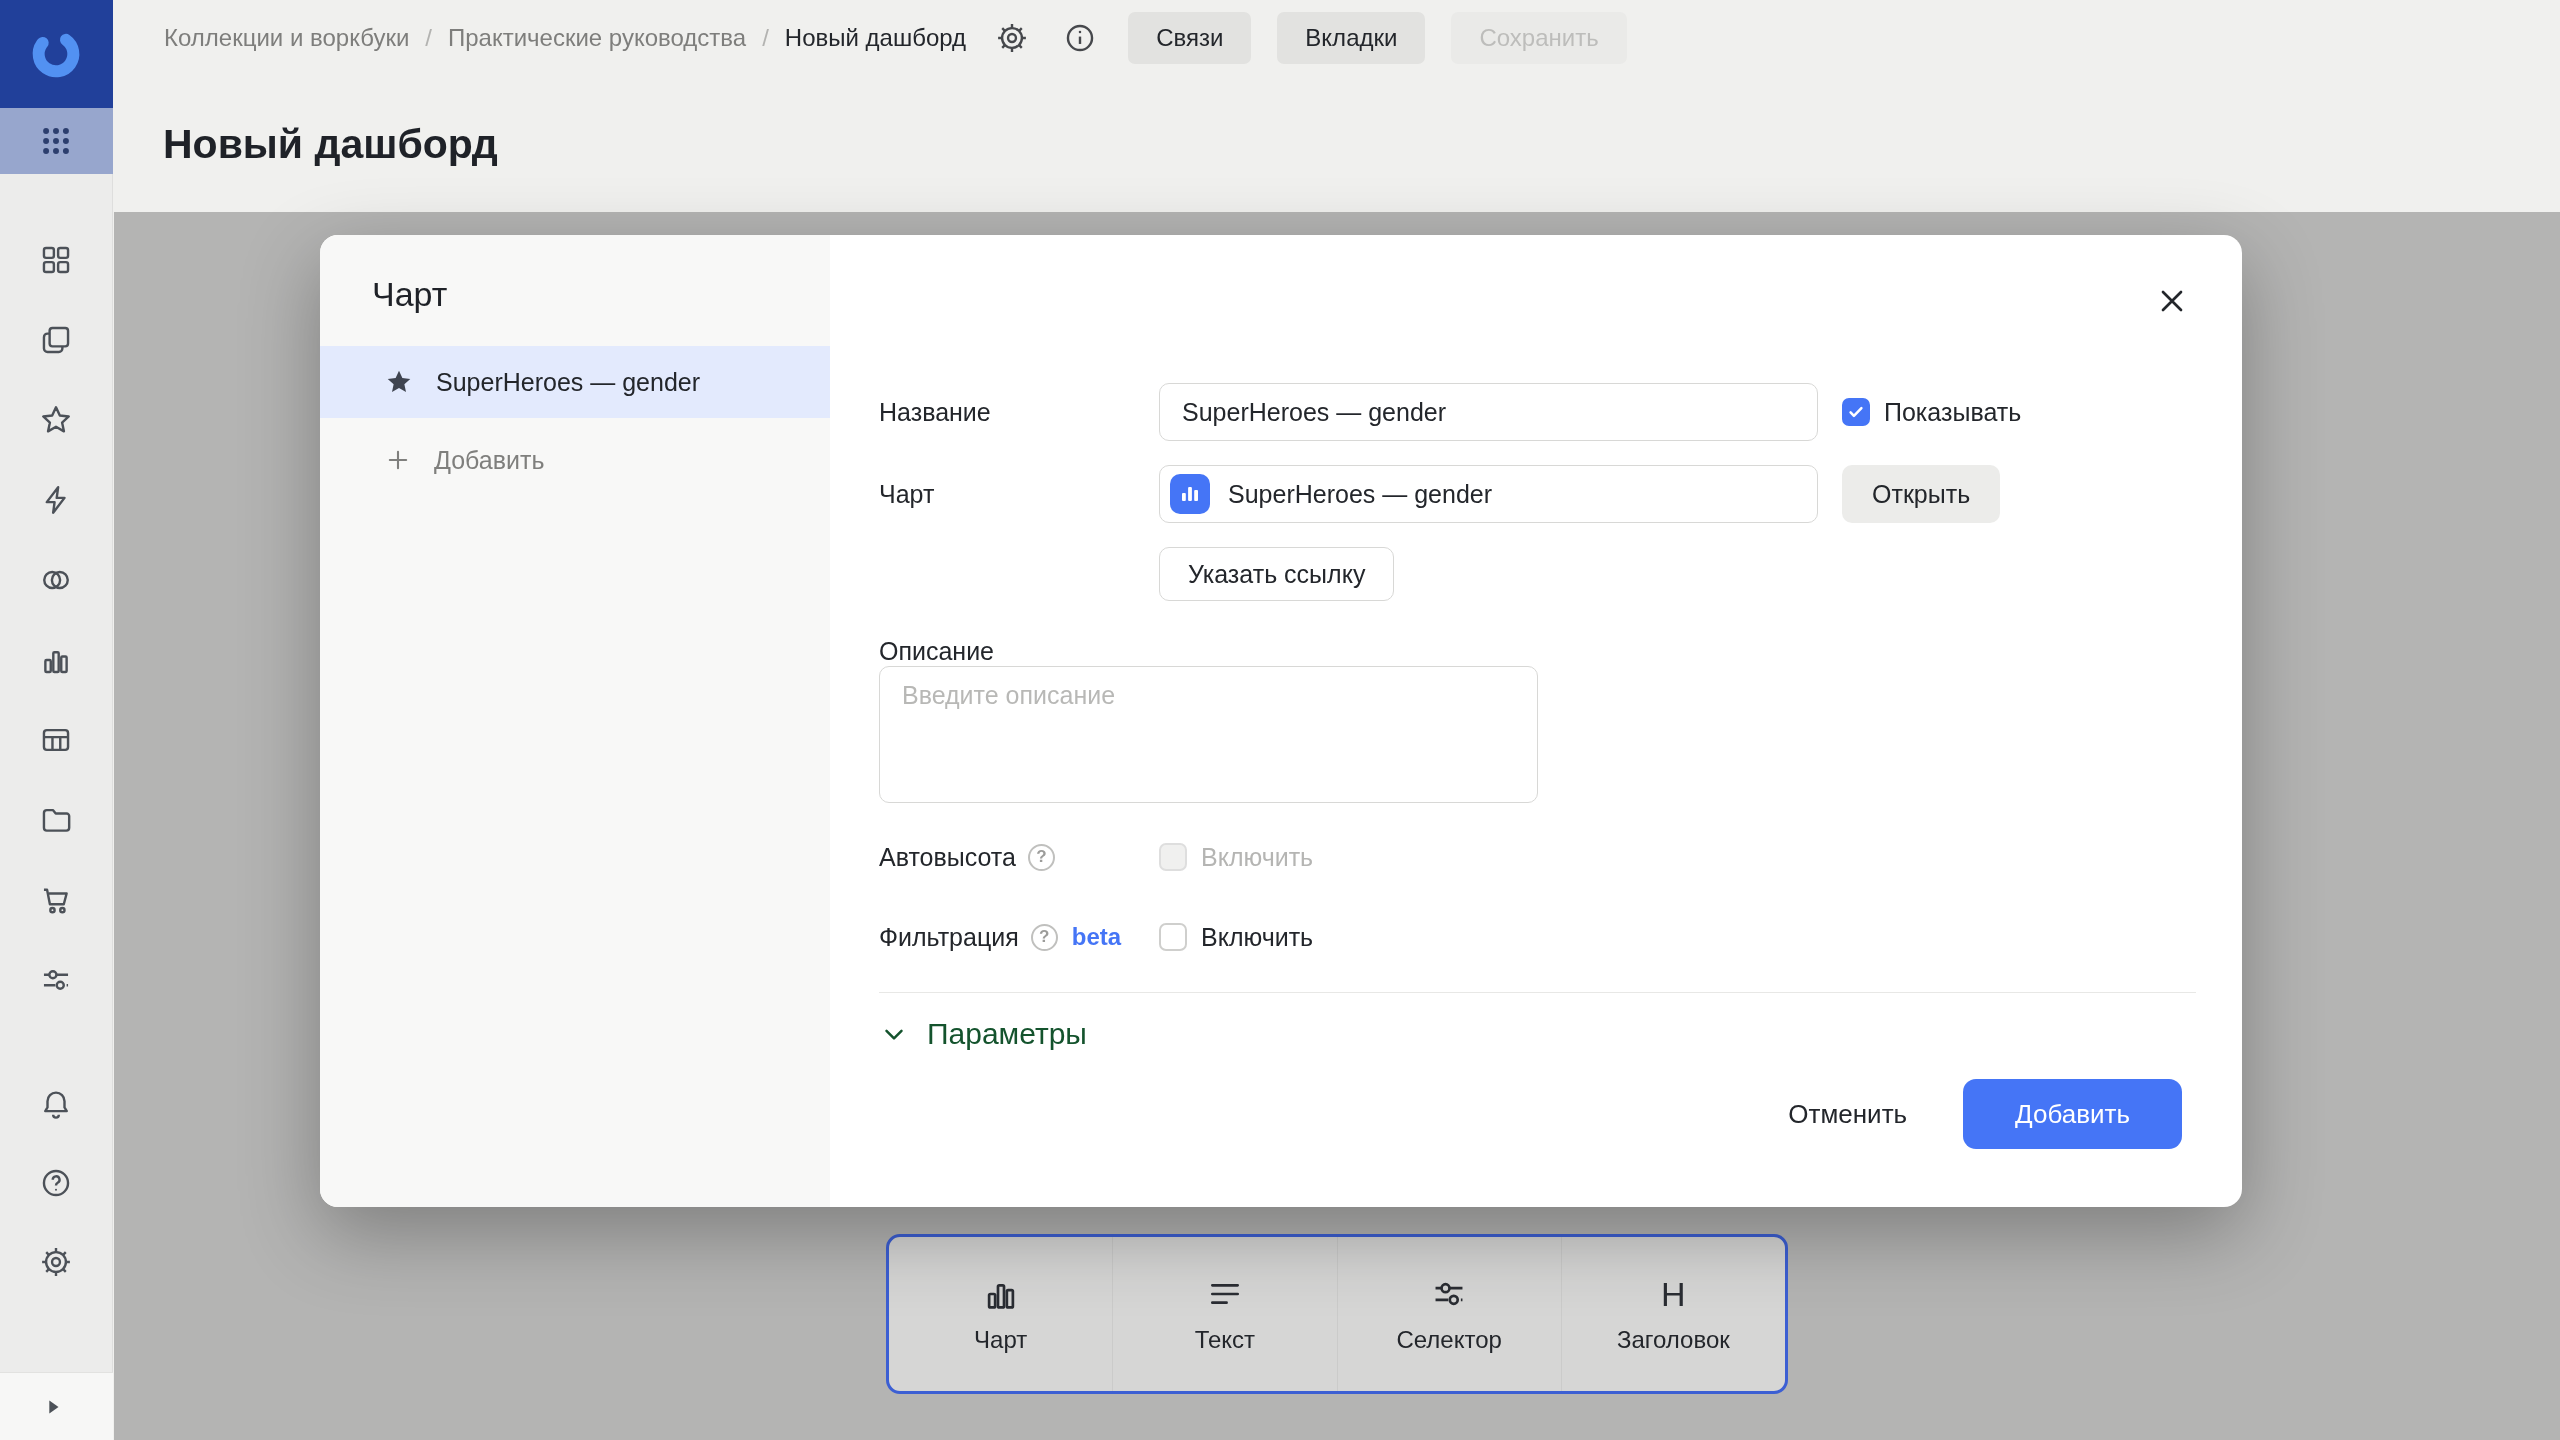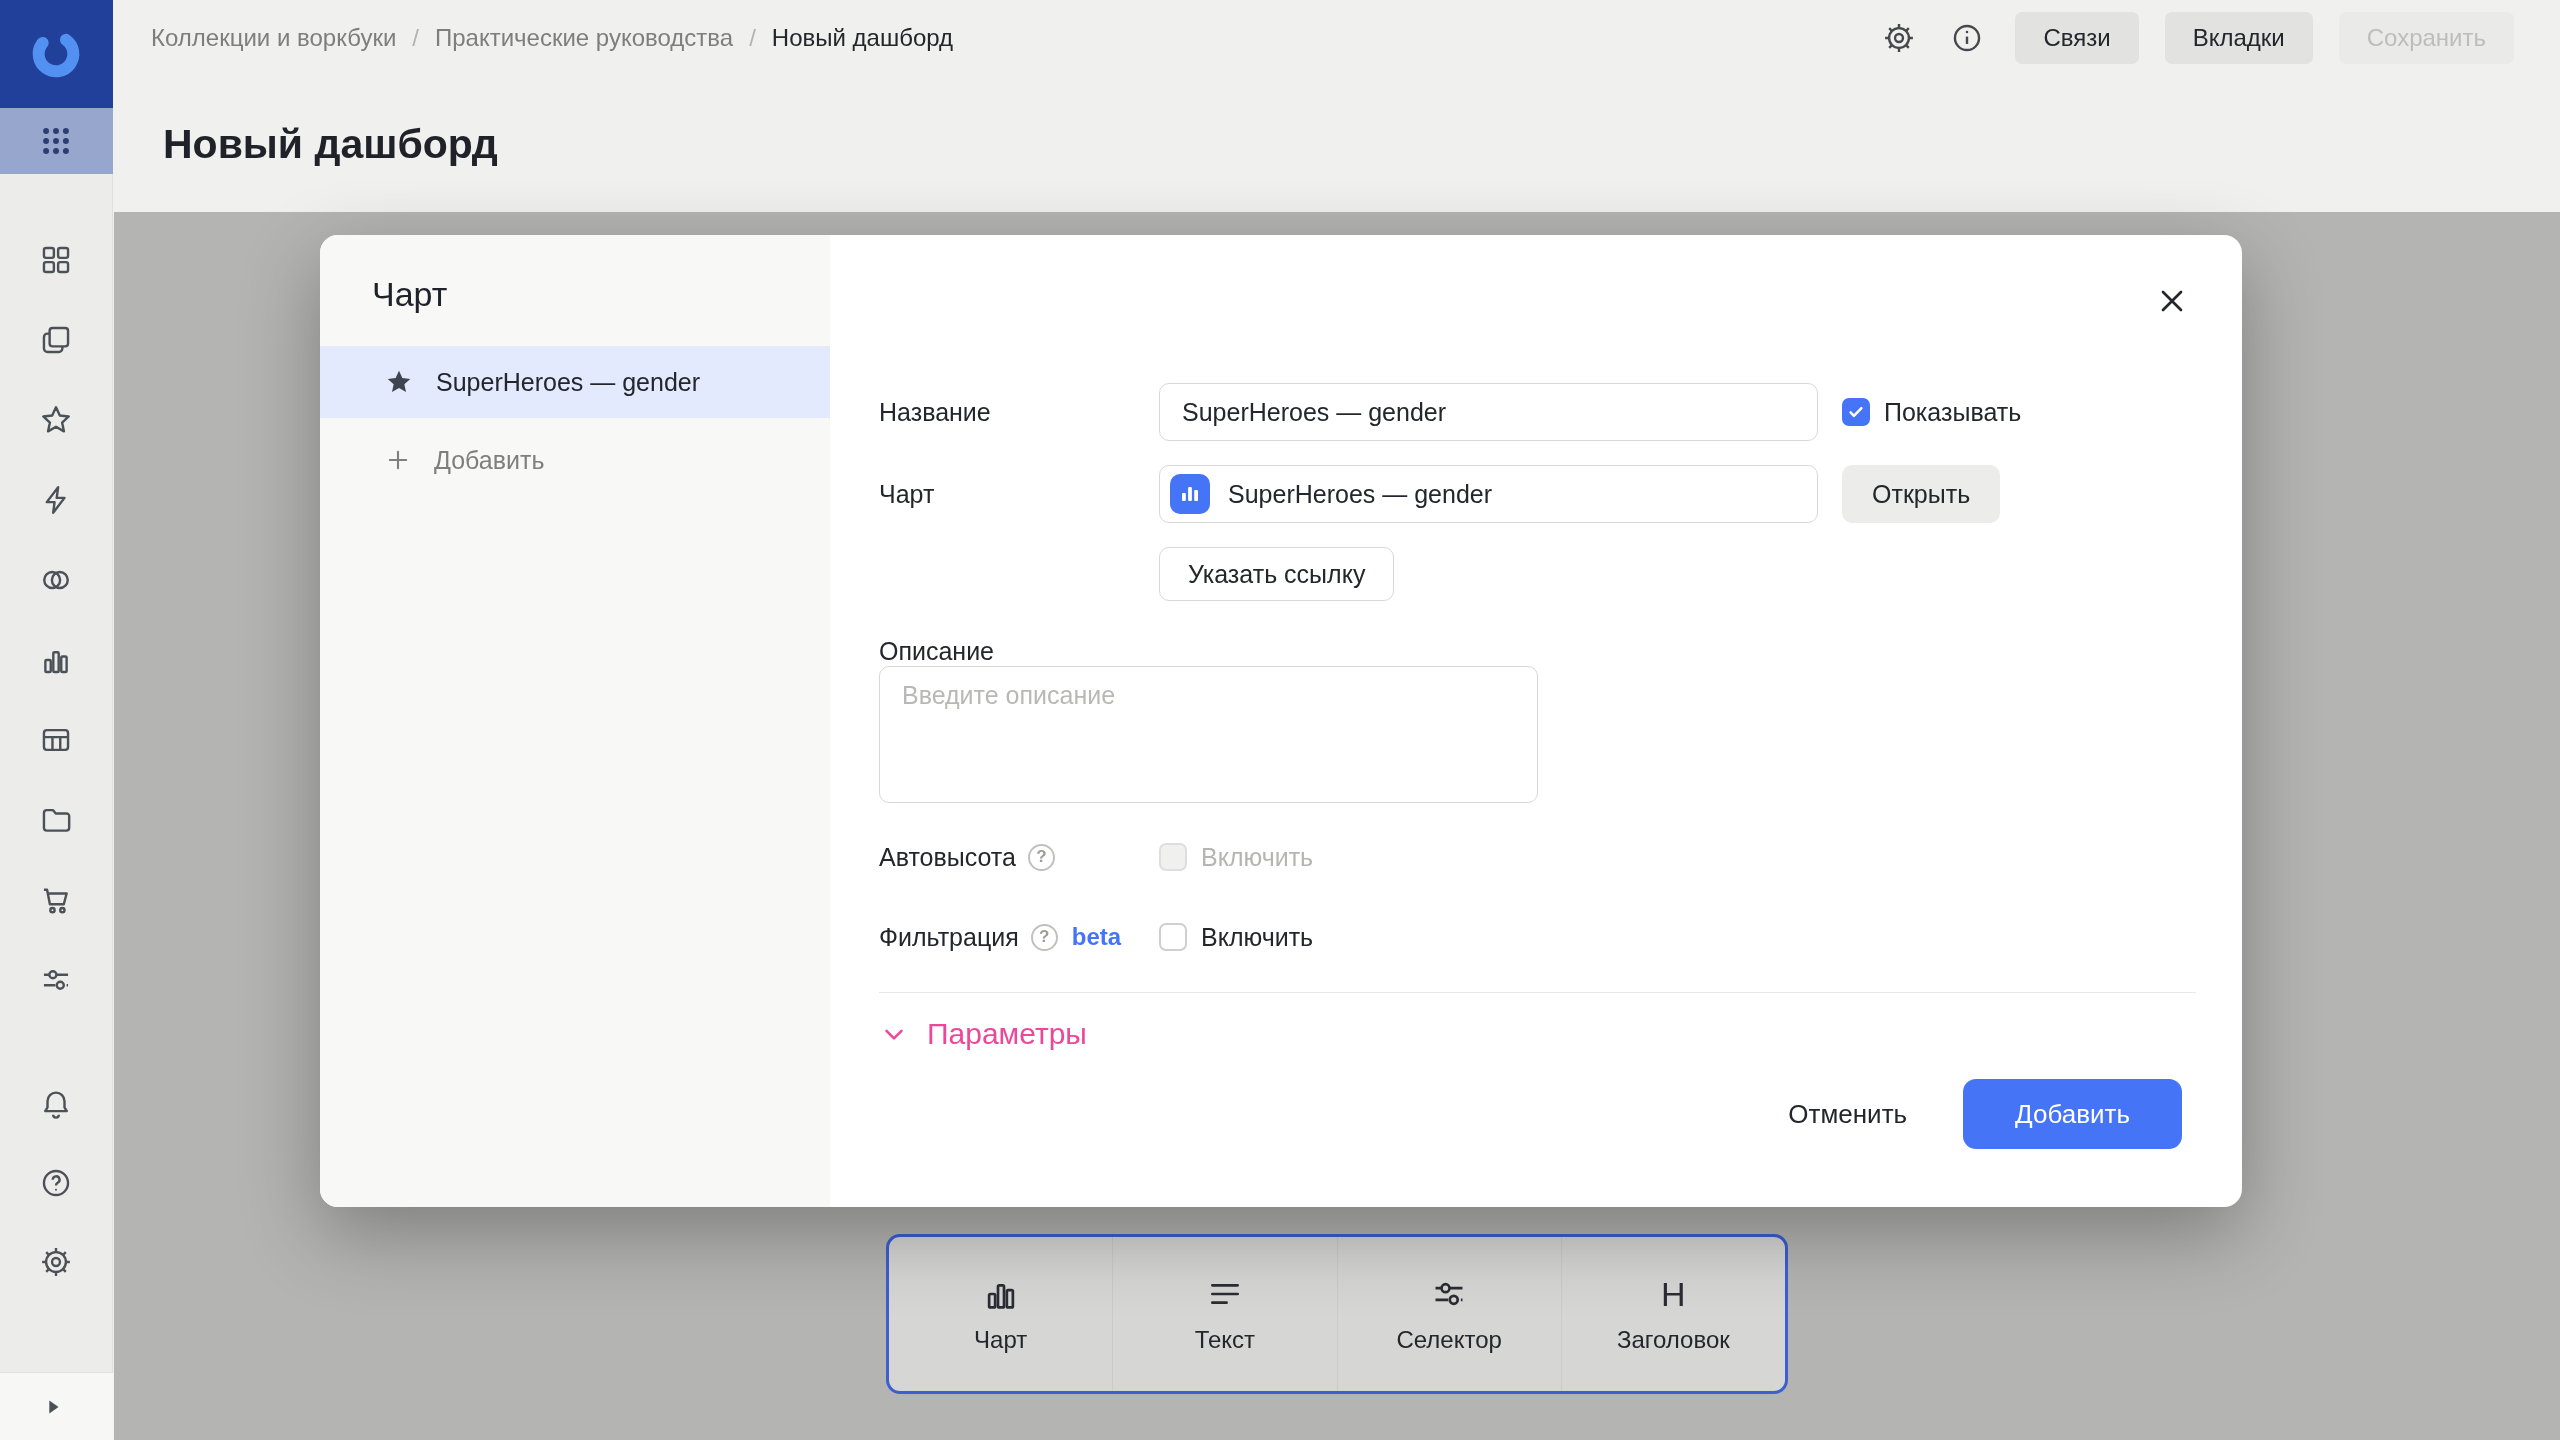--- a/index.html
+++ b/index.html
@@ -15,21 +15,21 @@
   .apps-block { width:113px; height:66px; background:#97a6cd; border:none; display:flex; align-items:center; justify-content:center; }
   .nav-top { display:flex; flex-direction:column; align-items:center; gap:46px; margin-top:69px; }
   .nav-bottom { display:flex; flex-direction:column; align-items:center; gap:45px; margin-top:90px; }
   .nav-btn { width:44px; height:34px; background:none; border:none; color:#4c5158; display:flex; align-items:center; justify-content:center; }
   .nav-btn svg { width:34px; height:34px; }
   .collapse-strip { margin-top:auto; width:113px; height:68px; background:#f7f7f6; border:none; border-top:1px solid #e2e2e0;
                     display:flex; align-items:center; justify-content:flex-start; padding-left:42px; color:#4c5158; }
 
   
   .main { position:absolute; left:114px; top:0; right:0; bottom:0; display:flex; flex-direction:column; }
-  .topbar { height:76px; display:flex; align-items:center; justify-content:space-between; padding:0 46px 0 37px; background:#f0f0ee; }
+  .topbar { height:76px; display:flex; align-items:center; padding:0 46px 0 50px; background:#f0f0ee; }
   .breadcrumbs { display:flex; align-items:center; font-size:24px; }
   .crumb { color:#7e7e7c; cursor:pointer; }
   .crumb.current { color:#23262b; cursor:default; }
   .sep { color:#b3b3b1; margin:0 16px; }
   .top-actions { display:flex; align-items:center; }
   .icon-btn { width:44px; height:44px; background:none; border:none; color:#46484c; display:flex; align-items:center; justify-content:center; margin-left:24px; }
   .icon-btn svg { width:34px; height:34px; }
   .chip { height:52px; padding:0 28px; margin-left:26px; border:none; border-radius:7px; background:#e2e2e0; color:#23262b; font-size:24px; }
   .chip.disabled { background:#eaeae8; color:#bdbdbb; cursor:default; }
   .page-head { height:136px; background:#f0f0ee; display:flex; align-items:center; padding-left:49px; }
@@ -92,21 +92,21 @@
   .checkbox.checked .box { background:var(--accent); border-color:var(--accent); }
   .checkbox.checked .box svg { display:block; }
   .checkbox.disabled { color:#b5b5b3; cursor:default; }
   .checkbox.disabled .box { background:#f0f0ef; border-color:#dedede; }
 
   .qicon { width:27px; height:27px; border-radius:50%; border:2px solid #c0c0be; color:#9c9c9a; font-size:17px; font-weight:700;
            display:inline-flex; align-items:center; justify-content:center; cursor:pointer; flex-shrink:0; }
   .beta { color:var(--accent); font-weight:700; font-size:24px; margin-left:2px; }
 
   .params-row { margin-top:32px; border-top:1px solid #e8e8e6; padding-top:24px; display:flex; align-items:center; gap:18px;
-                font-size:30px; font-weight:500; color:#ec4899; cursor:pointer; }
+                font-size:30px; font-weight:500; color:#14532d; cursor:pointer; }
   .params-row svg { width:30px; height:30px; }
 
   .modal-footer { position:absolute; right:60px; bottom:58px; display:flex; align-items:center; gap:56px; }
   .btn-cancel { background:none; border:none; font-size:26px; color:#23262b; }
   .btn-primary { height:70px; padding:0 52px; border:none; border-radius:13px; background:var(--accent); color:#fff; font-size:26px; }
 
   :root { --accent:#4575f6; }
 </style>
 </head>
 <body>

